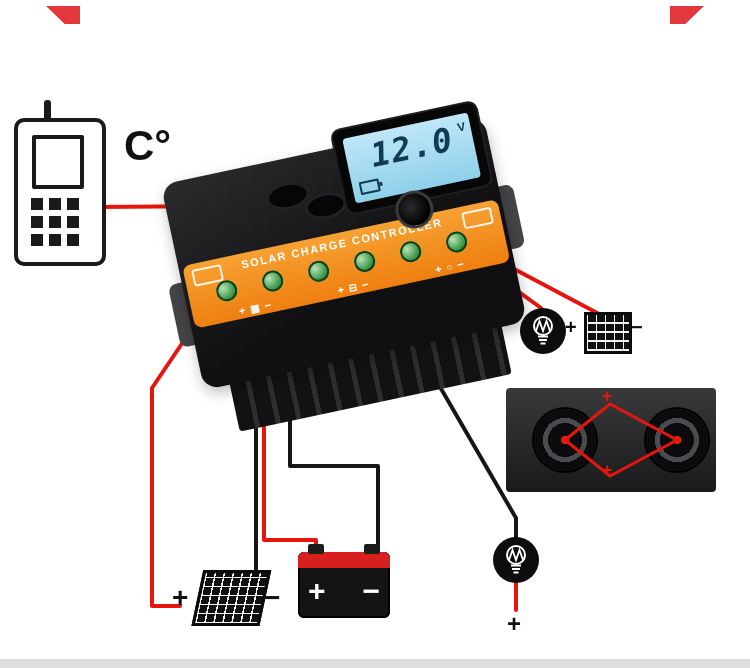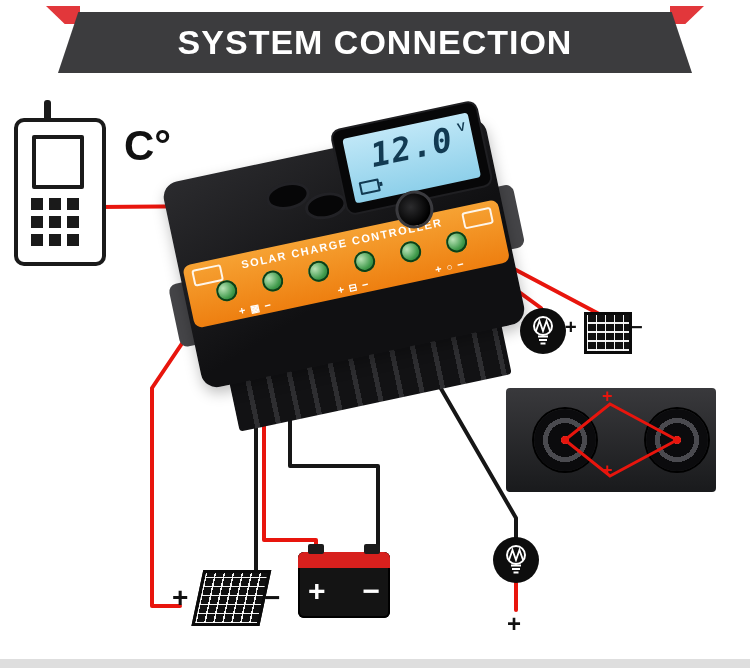--- a/index.html
+++ b/index.html
@@ -113,23 +113,20 @@
 
   .footer-strip{position:absolute;left:0;top:659px;width:750px;height:9px;background:#dedede;z-index:0;}
 </style>
 </head>
 <body>
 
 <div class="canvas">
 
   <div class="banner-accent left"></div>
   <div class="banner-accent right"></div>
-  <div class="banner">
-    <span>SYSTEM CONNECTION</span>
-  </div>
 
   <svg class="wires" width="750" height="668" viewBox="0 0 750 668">
     <polyline class="w-red" points="98,207 352,205"></polyline>
     <polyline class="w-red" points="414,216 541,308"></polyline>
     <polyline class="w-red" points="414,216 601,315"></polyline>
     <polyline class="w-red" points="214,296 152,388 152,606 180,606"></polyline>
     <polyline class="w-blk" points="240,304 256,420 256,590"></polyline>
     <polyline class="w-red" points="264,312 264,540 316,540 316,552"></polyline>
     <polyline class="w-blk" points="290,320 290,466 378,466 378,550"></polyline>
     <polyline class="w-blk" points="436,380 516,518 516,540"></polyline>

